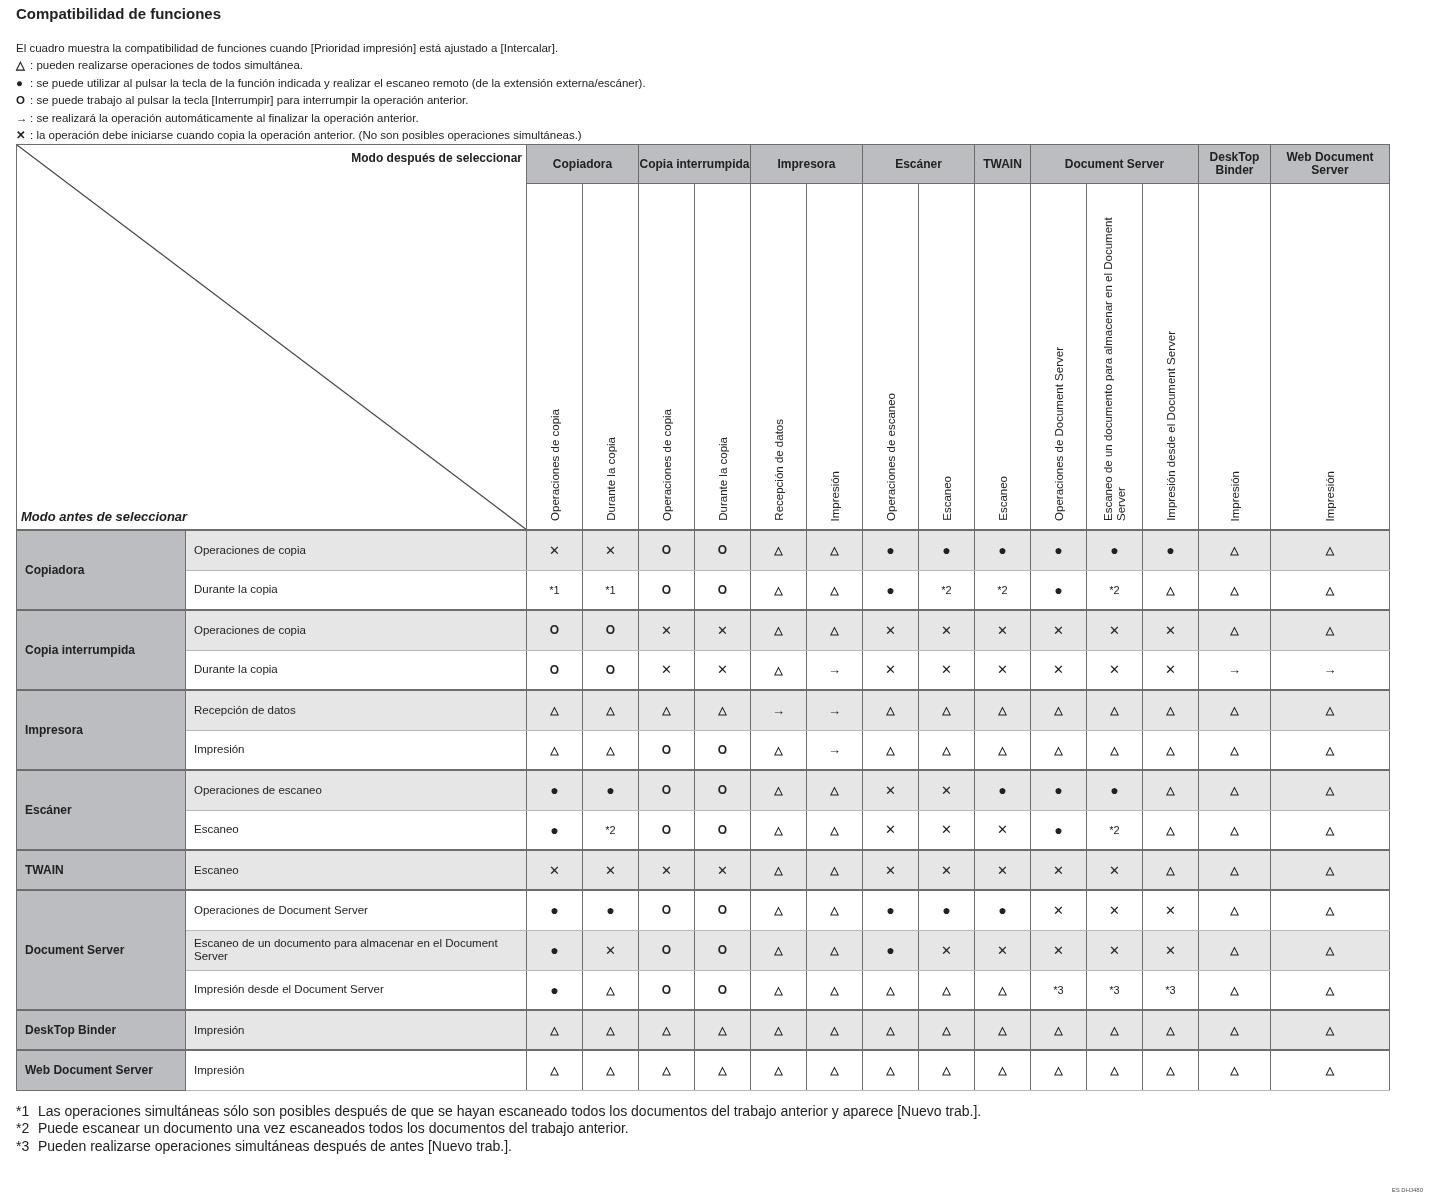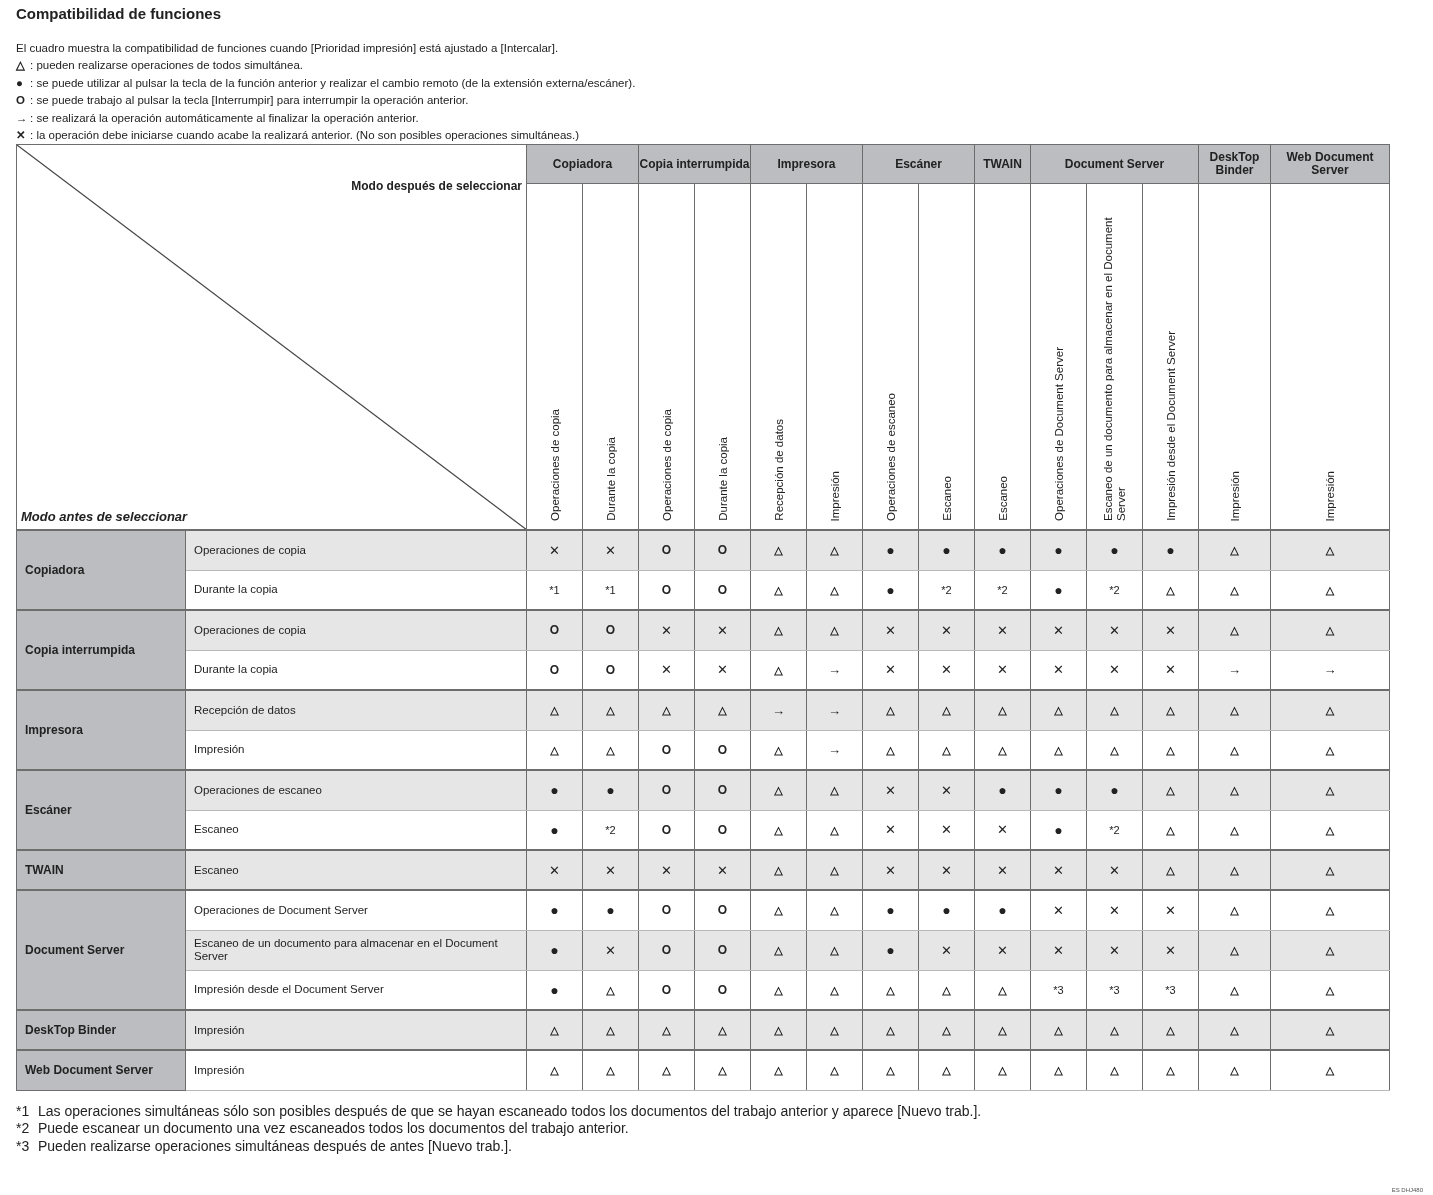--- a/index.html
+++ b/index.html
@@ -9,21 +9,21 @@
   .intro .line { white-space:nowrap; }
   .sym { display:inline-block; width:14px; text-align:left; font-weight:bold; }
 
   table.compat { position:absolute; left:16px; top:144px; border-collapse:collapse; table-layout:fixed; font-size:11.5px; }
   table.compat td, table.compat th { border:1px solid #6d6d6d; padding:0; }
   th.group { background:#bcbdc0; font-weight:bold; font-size:12px; height:38px; text-align:center; line-height:13px; color:#222; }
   th.sub { background:#ffffff; height:345px; vertical-align:bottom; font-weight:normal; position:relative; }
   th.sub .vlabel { position:absolute; bottom:8px; left:50%; writing-mode:vertical-rl; transform:translateX(-50%) rotate(180deg); white-space:normal; text-align:left; font-size:11.5px; line-height:13px; max-height:330px; color:#222; }
   td.diag { background:#fff; position:relative; overflow:hidden; }
   td.diag svg { position:absolute; left:0; top:0; }
-  .diag-after { position:absolute; right:4px; top:6px; font-weight:bold; font-size:12px;margin-top:28px; }
+  .diag-after { position:absolute; right:4px; top:6px; font-weight:bold; font-size:12px; }
   .diag-before { position:absolute; left:4px; bottom:5px; font-weight:bold; font-size:13px;font-style:italic; }
 
   td.mode { background:#bcbdc0; font-weight:bold; font-size:12px; padding-left:8px !important; color:#222; }
   td.op { padding-left:8px !important; font-size:11.5px; line-height:13px; color:#222; }
   td.cell { text-align:center; font-size:12px; color:#222; }
   tr.shade td.op, tr.shade td.cell { background:#e6e6e7; }
   tr.plain td.op, tr.plain td.cell { background:#ffffff; }
   tr.datarow { height:40px; }
   tr.grp-top td { border-top:2px solid #6d6d6d; }
   td.op, td.cell { border-top-color:#b8b8b8 !important; border-bottom-color:#b8b8b8 !important; }
@@ -41,24 +41,24 @@
   .code { position:absolute; right:10px; top:1187px; font-size:6px; color:#555; }
 </style>
 </head>
 <body>
 
 <div class="title">Compatibilidad de funciones</div>
 
 <div class="intro">
   <div class="line">El cuadro muestra la compatibilidad de funciones cuando [Prioridad impresión] está ajustado a [Intercalar].</div>
   <div class="line"><span class="sym">△</span><span>: pueden realizarse operaciones de todos simultánea.</span></div>
-  <div class="line"><span class="sym">●</span><span>: se puede utilizar al pulsar la tecla de la función anterior y realizar el cambio remoto (de la extensión externa/escáner).</span></div>
+  <div class="line"><span class="sym">●</span><span>: se puede utilizar al pulsar la tecla de la función indicada y realizar el escaneo remoto (de la extensión externa/escáner).</span></div>
   <div class="line"><span class="sym">O</span><span>: se puede trabajo al pulsar la tecla [Interrumpir] para interrumpir la operación anterior.</span></div>
   <div class="line"><span class="sym">→</span><span>: se realizará la operación automáticamente al finalizar la operación anterior.</span></div>
-  <div class="line"><span class="sym">✕</span><span>: la operación debe iniciarse cuando acabe la realizará anterior. (No son posibles operaciones simultáneas.)</span></div>
+  <div class="line"><span class="sym">✕</span><span>: la operación debe iniciarse cuando copia la operación anterior. (No son posibles operaciones simultáneas.)</span></div>
 </div>
 
 <table class="compat" id="compat-table">
   <colgroup>
     <col style="width:169px">
       <col style="width:341px">
     <col style="width:56px">
       <col style="width:56px">
       <col style="width:56px">
       <col style="width:56px">

